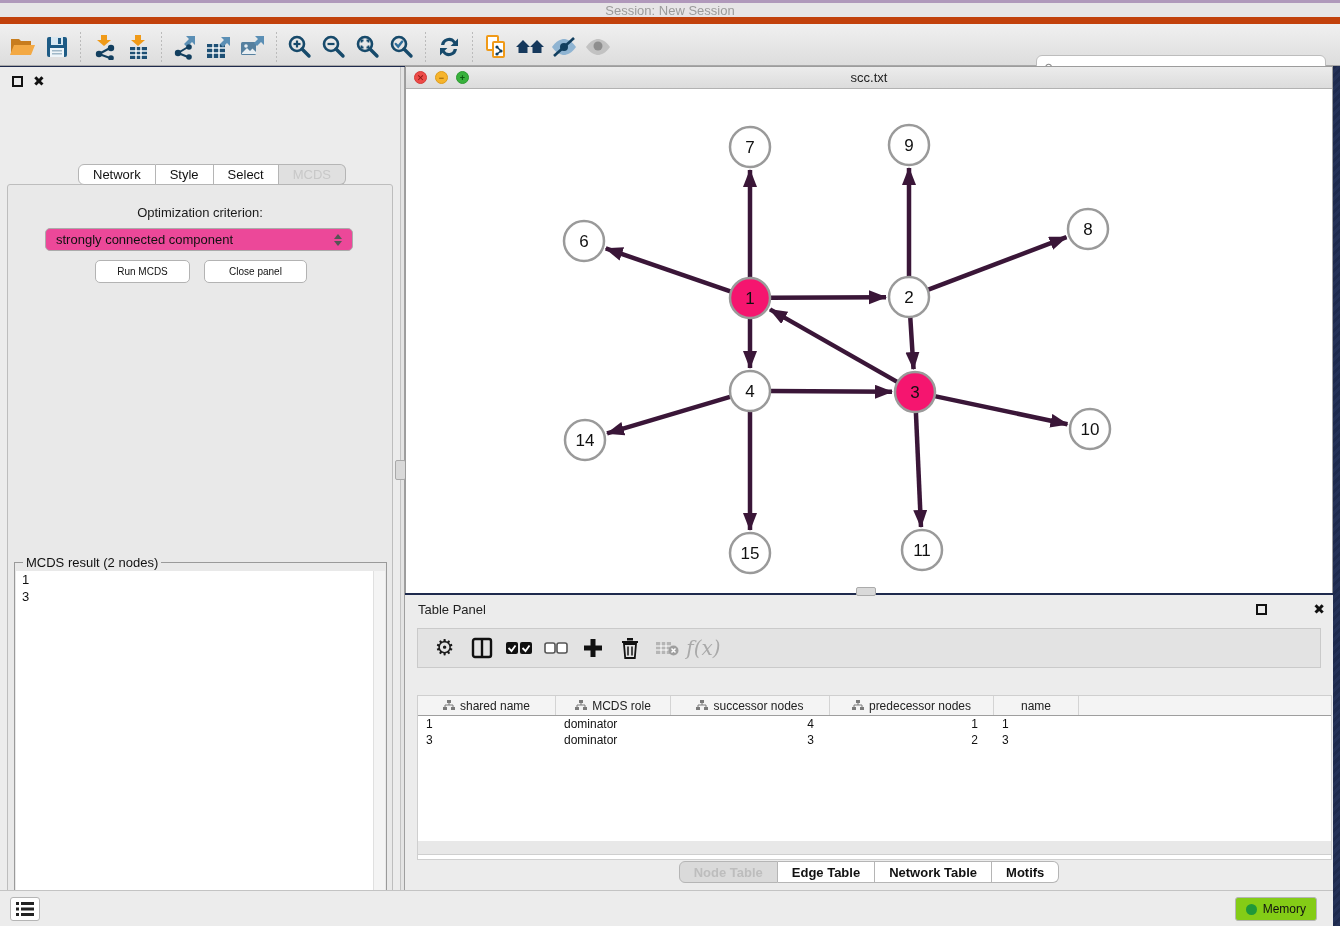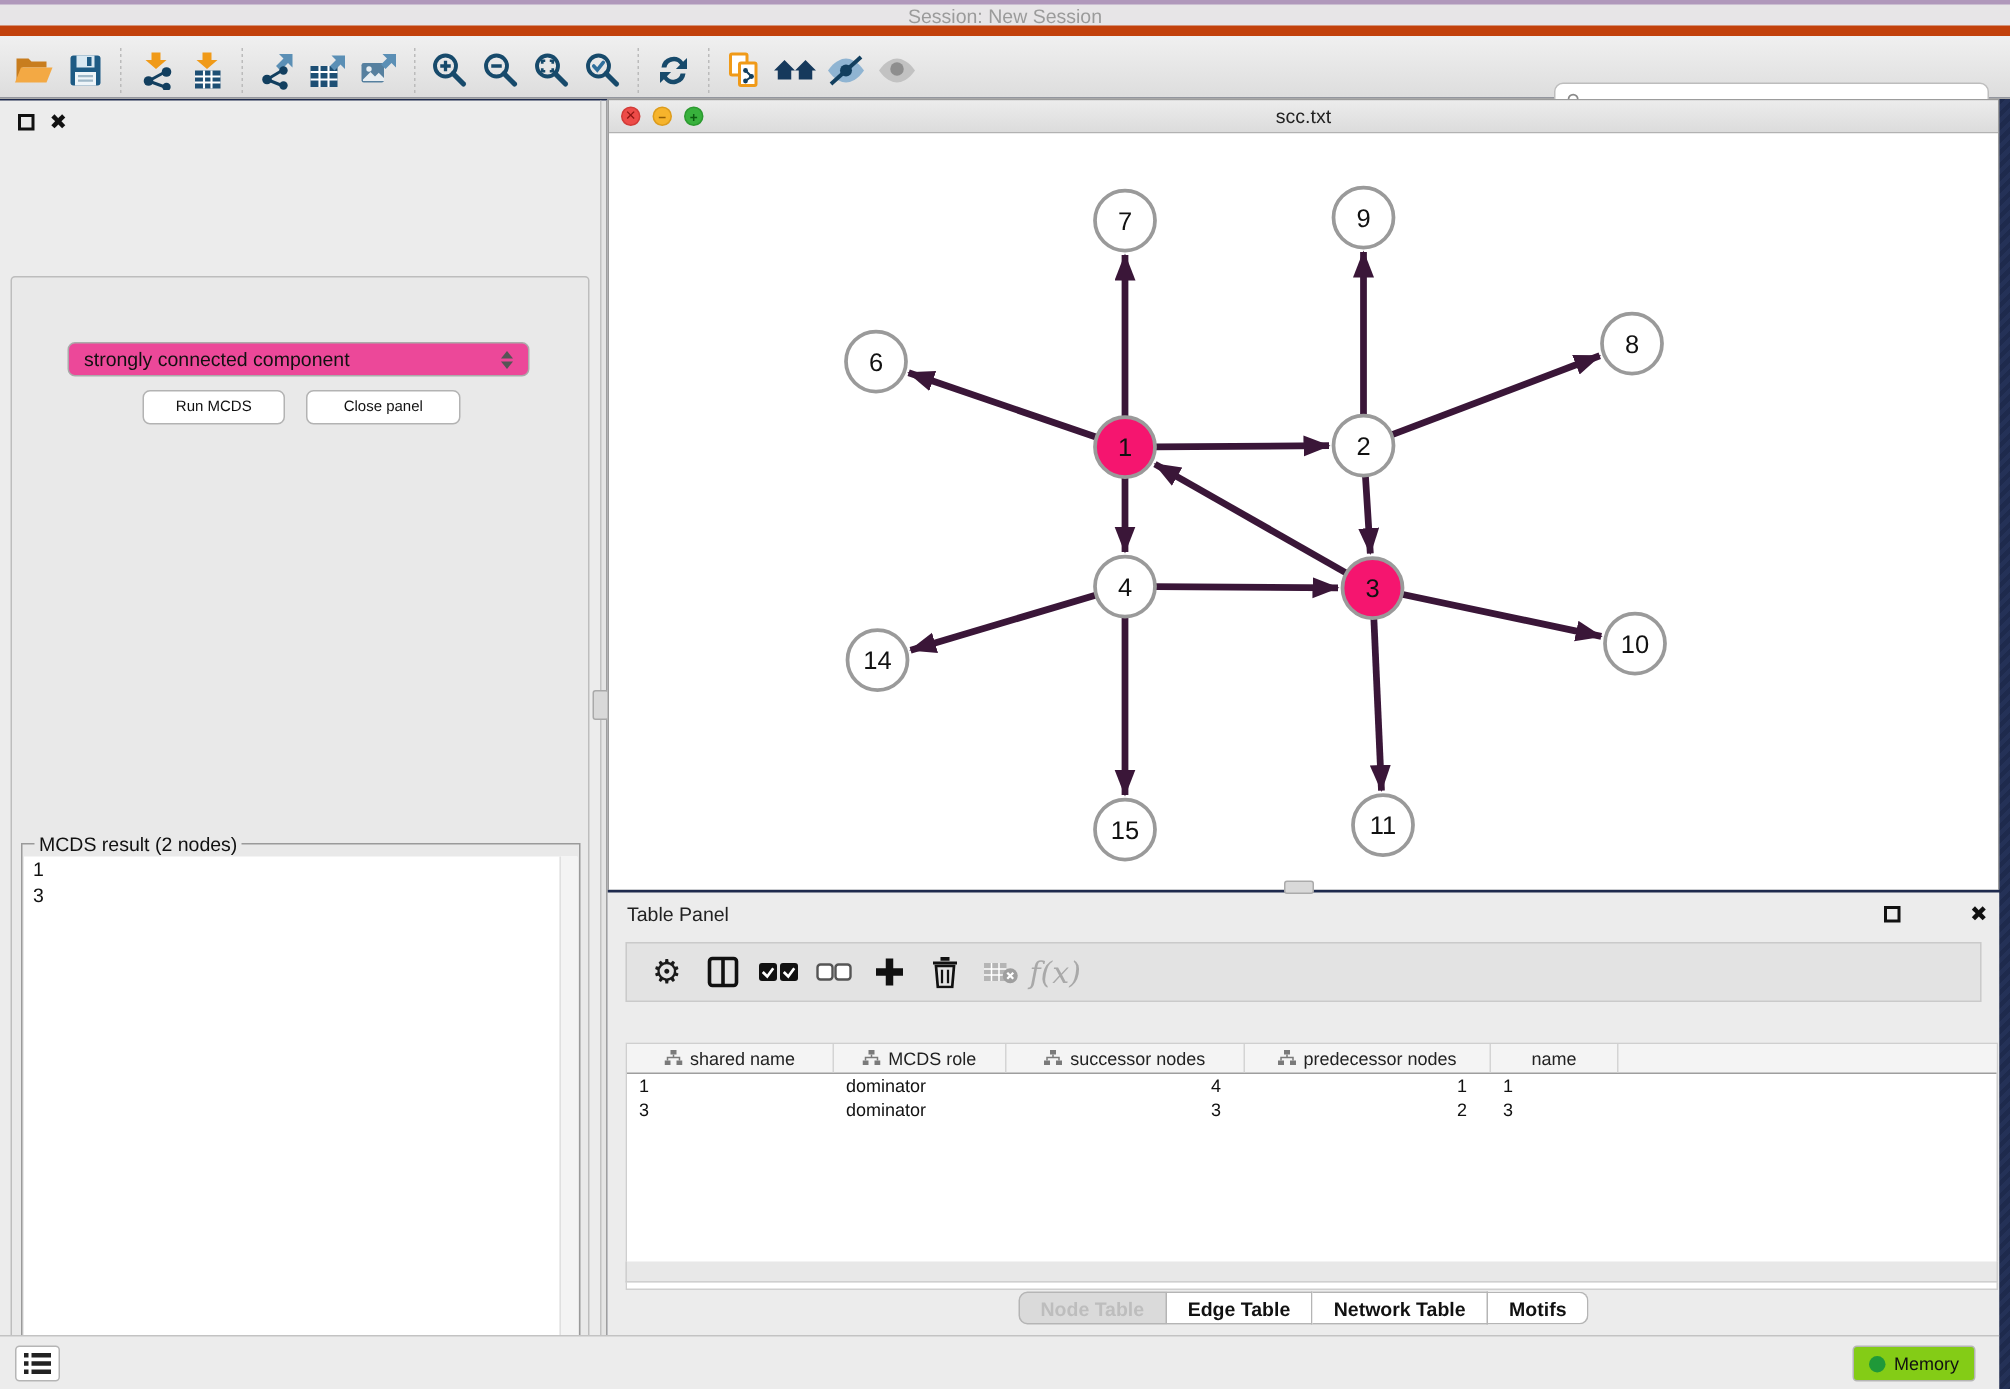--- a/index.html
+++ b/index.html
@@ -282,37 +282,44 @@
     <input id="search-input" type="text" placeholder="" style="">
   </div>
 </div>
 
 <div id="control-panel">
   <div class="panel-head">
     <span class="float-box"></span>
     <span class="close-x">✖</span>
   </div>
   <div id="cp-body">
+    <div id="opt-label">Optimization criterion:</div>
     <div id="criterion-select">
       <span>strongly connected component</span>
       <span class="stepper">
           <span class="tri-up"></span>
           <span class="tri-dn"></span>
         </span>
     </div>
     <div class="cp-btn" id="run-btn">Run MCDS</div>
     <div class="cp-btn" id="closepanel-btn">Close panel</div>
     <div id="result-group">
       <span id="result-legend">MCDS result (2 nodes)</span>
       <div id="result-area">
         <div class="result-line">1</div>
         <div class="result-line">3</div>
         <div id="result-scroll"></div>
       </div>
     </div>
+  </div>
+  <div id="cp-tabs" class="seg-tabs">
+    <span class="seg">Network</span>
+    <span class="seg">Style</span>
+    <span class="seg">Select</span>
+    <span class="seg active">MCDS</span>
   </div>
 </div>
 
 <div id="v-divider"></div>
 <div id="v-handle"></div>
 
 <div id="net-window">
   <div id="net-titlebar">
     <span class="tl" id="tl-close">✕</span>
     <span class="tl" id="tl-min">−</span>

